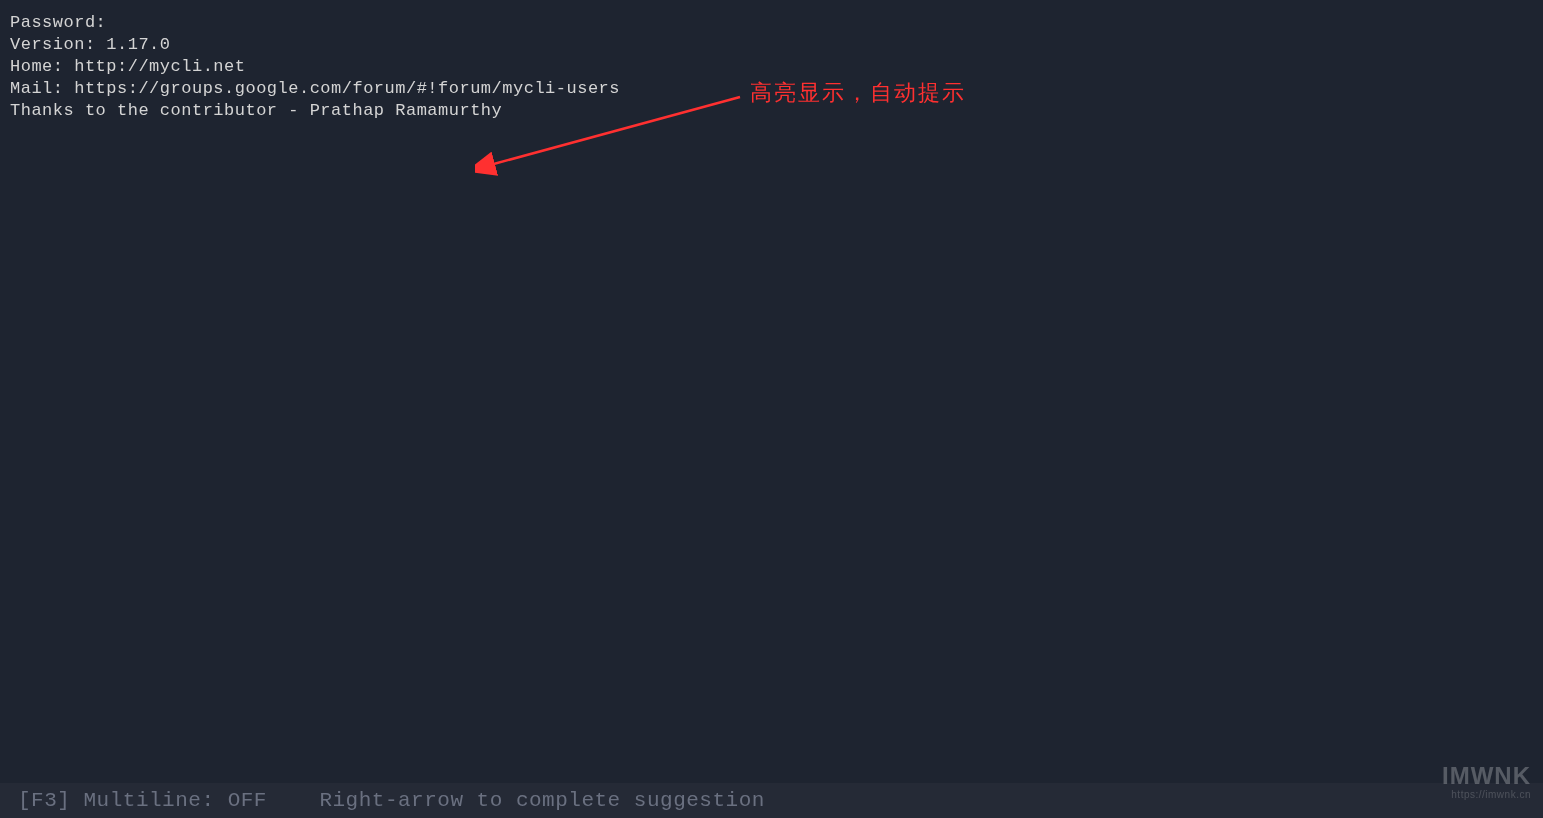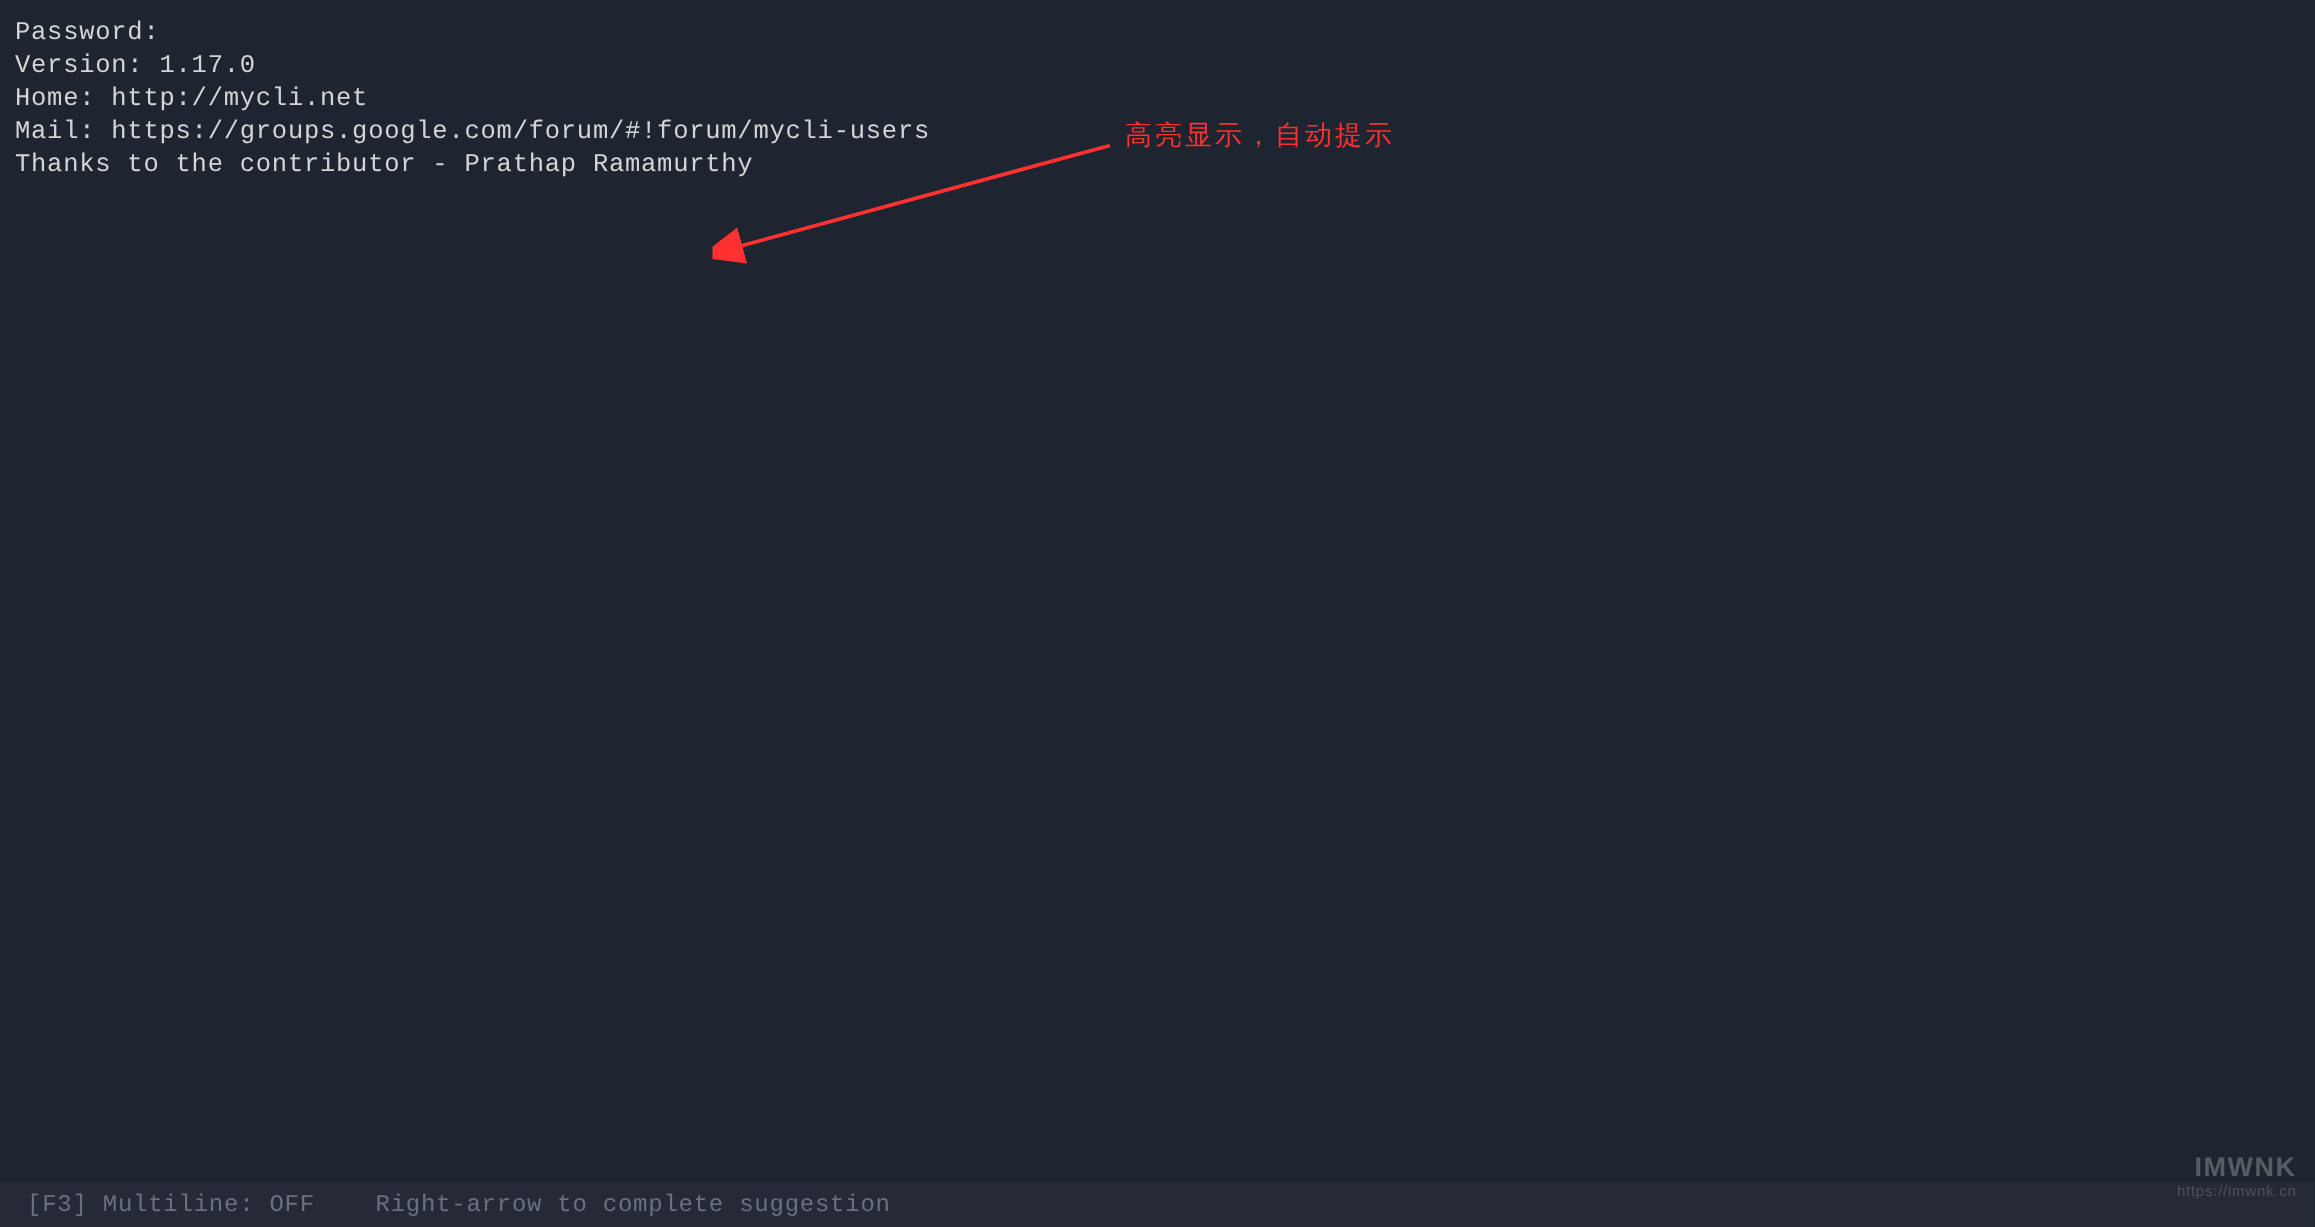--- a/index.html
+++ b/index.html
@@ -42,52 +42,52 @@
       border: 1px solid #d4d4d4;
       vertical-align: text-bottom;
       margin-bottom: 1px;
     }
     .suggestion { color: #6a6a6a; }
     .annotation {
       position: absolute;
       top: 78px;
       left: 750px;
       color: #ff3030;
-      font-size: 18px;
+      font-size: 22px;
       font-family: 'Microsoft YaHei', 'SimHei', sans-serif;
       letter-spacing: 2px;
     }
     .arrow-svg {
       position: absolute;
       top: 85px;
       left: 475px;
       pointer-events: none;
     }
     .status-bar {
       position: absolute;
       bottom: 0;
       left: 0;
       right: 0;
       background: #252a36;
       padding: 6px 18px;
       color: #6a7080;
-      font-size: 16px;
+      font-size: 21px;
       white-space: pre;
     }
     .watermark {
       position: absolute;
       bottom: 18px;
       right: 12px;
       text-align: right;
       color: rgba(255,255,255,0.25);
       font-family: Arial, sans-serif;
       line-height: 1.1;
     }
     .watermark-title {
-      font-size: 18px;
+      font-size: 24px;
       font-weight: bold;
       letter-spacing: 1px;
     }
     .watermark-url {
       font-size: 10px;
       color: rgba(255,255,255,0.18);
     }
   </style>
 </head>
 <body>

